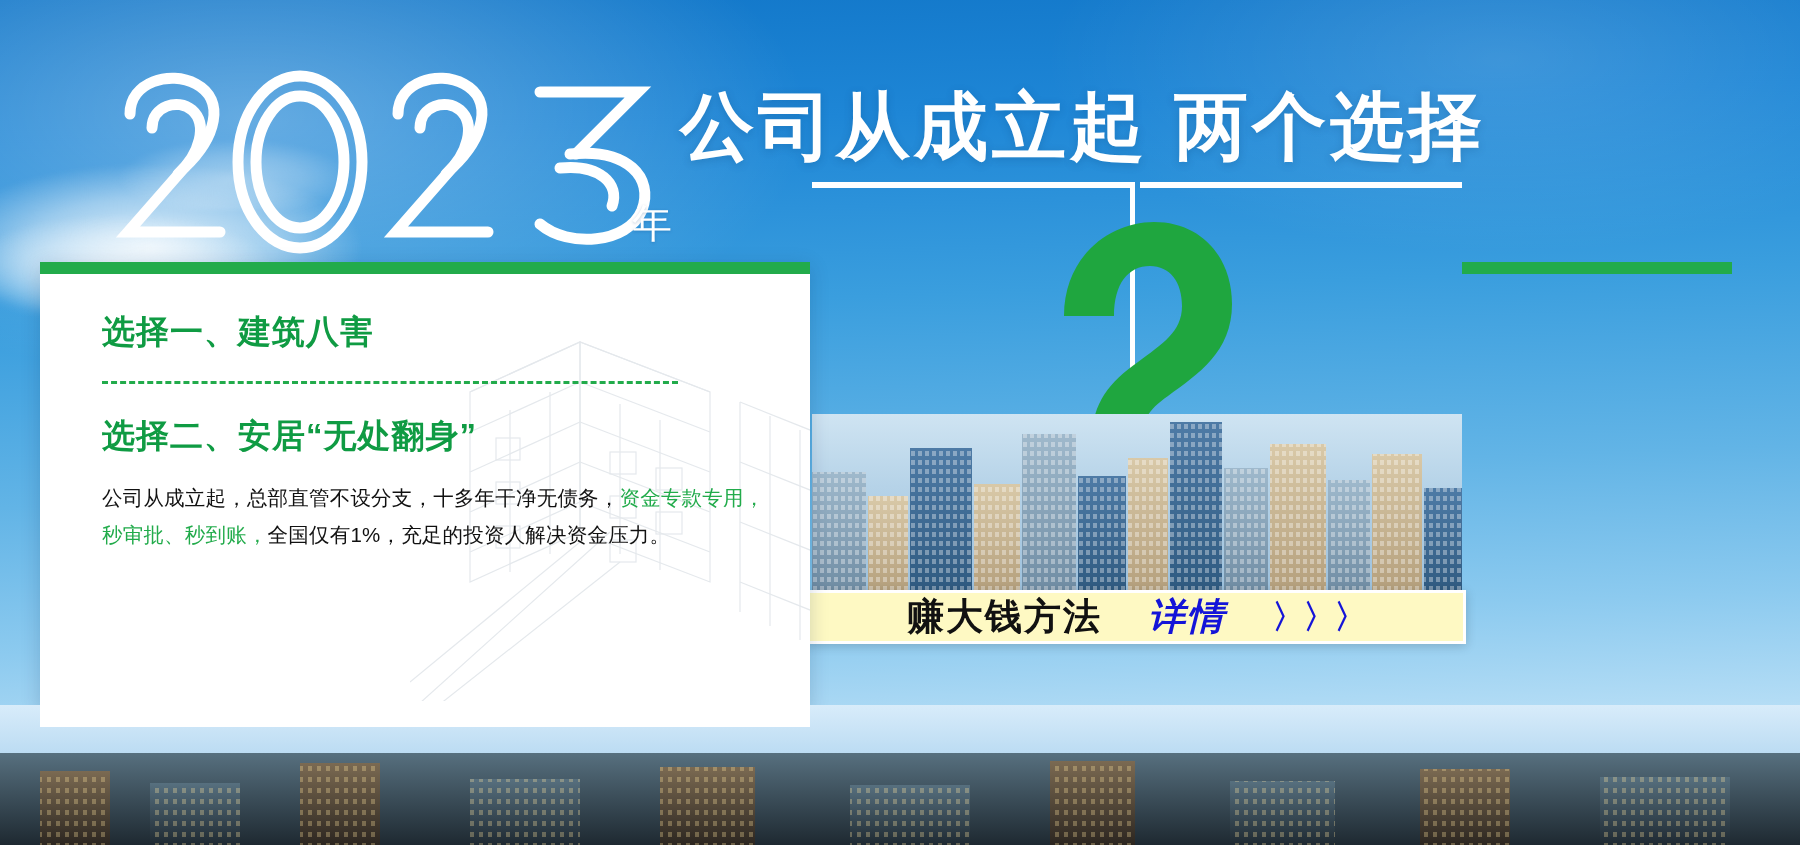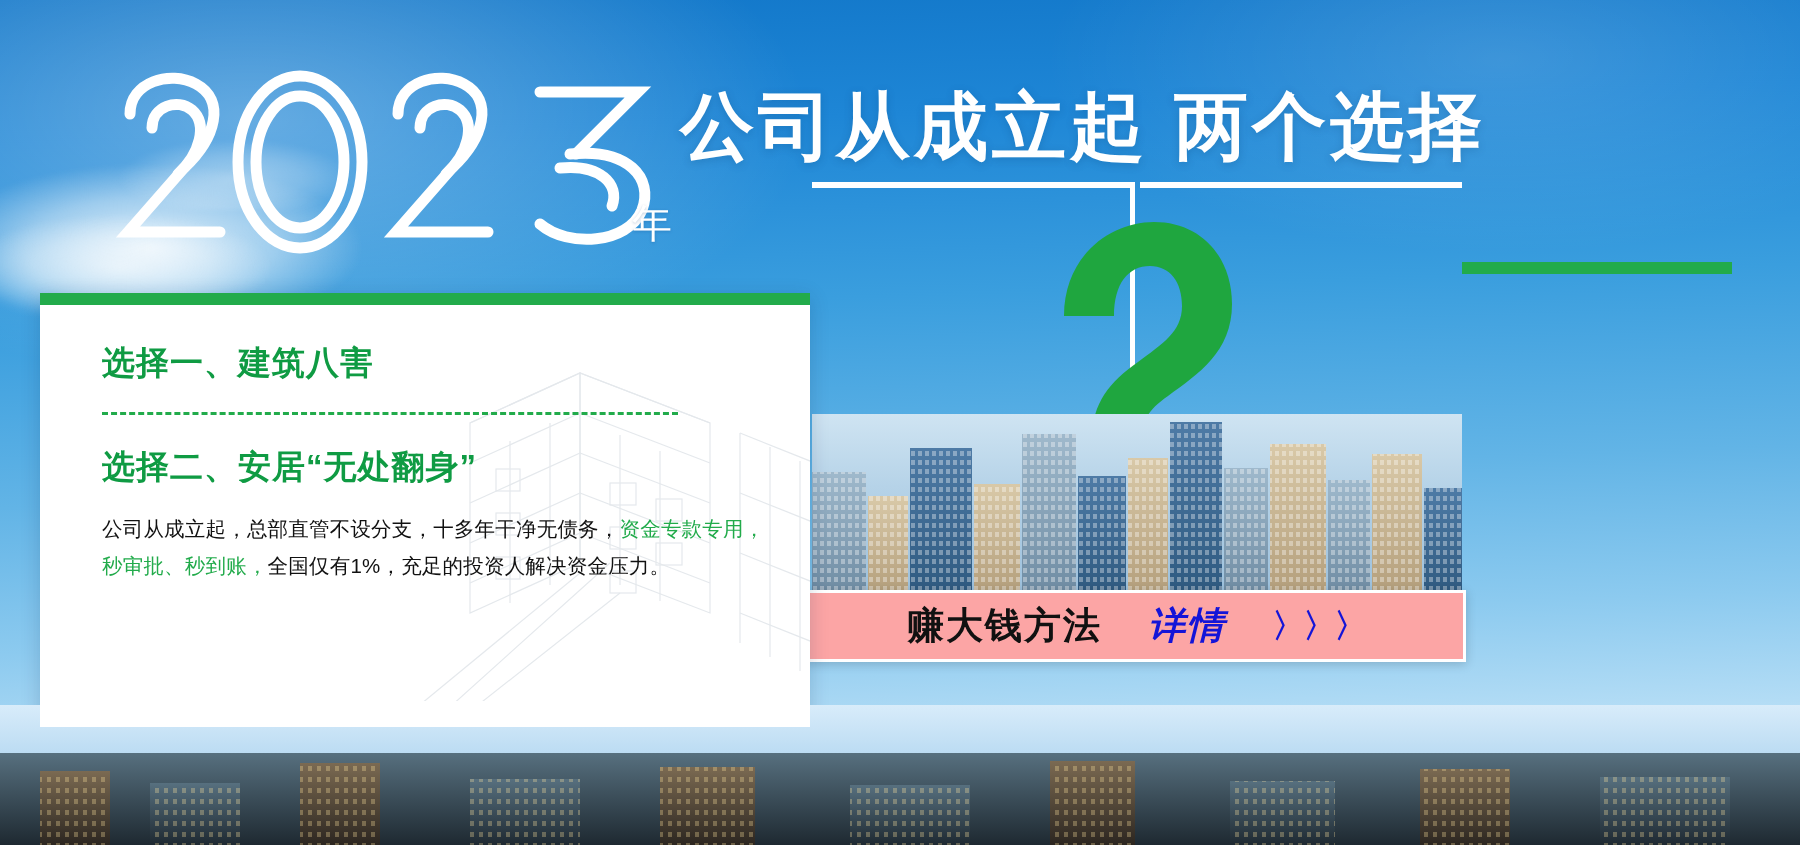--- a/index.html
+++ b/index.html
@@ -85,38 +85,37 @@
     overflow:hidden;
   }
   .skyline .base {
     position:absolute; inset:0;
     background:linear-gradient(180deg,#cfe4f2 0%,#b6d3e8 40%,#9cc0dc 100%);
   }
 
   
   .cta {
     position:absolute; left:806px; top:590px;
-    width:660px; height:72px;
-    background:#fca5a5;
+    width:660px; height:54px;
+    background:#fef9c3;
     border:3px solid #ffffff;
     display:flex; align-items:center; justify-content:center; gap:46px;
     box-shadow:0 2px 10px rgba(0,0,0,.18);
   }
   .cta-main { color:#111111; font-size:37px; font-weight:700; letter-spacing:2px; }
   .cta-sub  { color:#1414d8; font-size:37px; font-weight:700; letter-spacing:2px;font-style:italic; }
   .cta-arrows { color:#1414d8; font-size:33px; font-weight:700; letter-spacing:-2px; }
 
   
   .card {
     position:absolute; left:40px; top:262px;
     width:770px; height:448px;
     background:#ffffff;
     box-shadow:0 4px 18px rgba(0,40,80,.18);
     overflow:hidden;
-    margin-top:31px;
   }
   .card-top { position:absolute; left:0; top:0; width:100%; height:12px; background:#22ab4b; }
   .card-bp { position:absolute; right:-30px; top:20px; width:430px; height:430px; opacity:.55; }
   .card-bp svg { width:100%; height:100%; display:block; }
 
   .card-inner { position:absolute; left:62px; top:48px; right:30px; }
 
   .sec-title {
     color:#0f9b43; font-size:33px; font-weight:700;
     letter-spacing:1px; margin-bottom:20px; position:relative; z-index:2;

